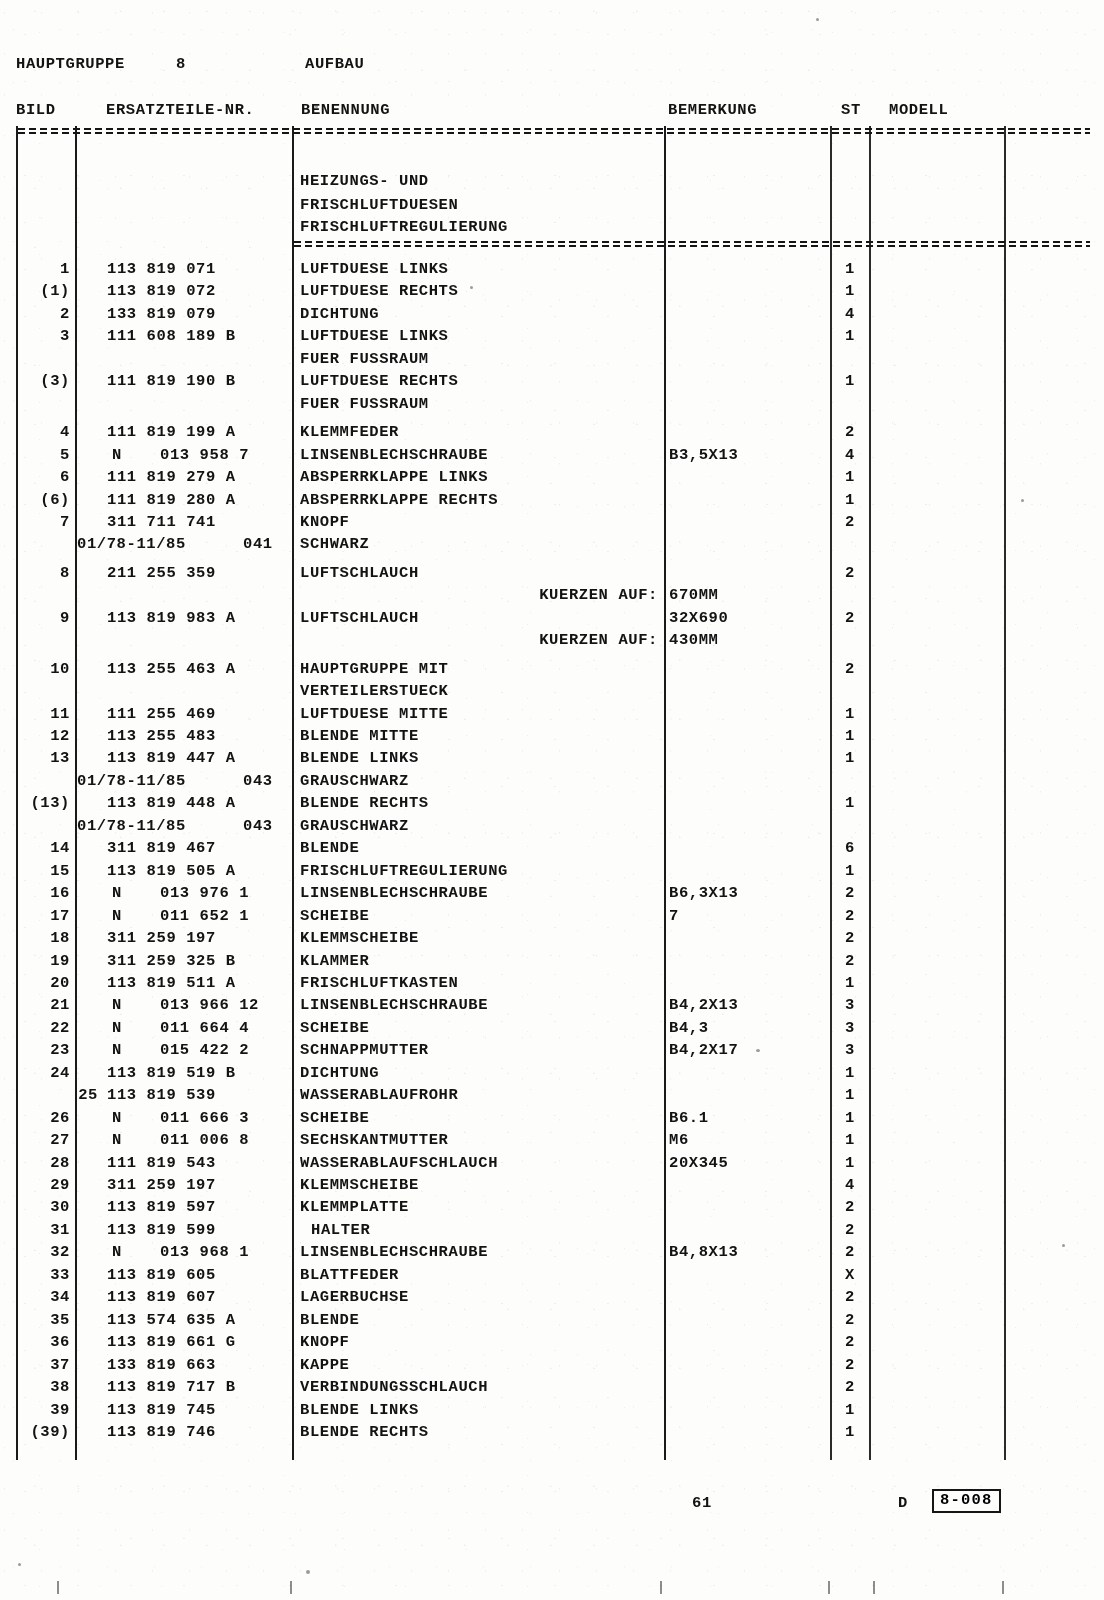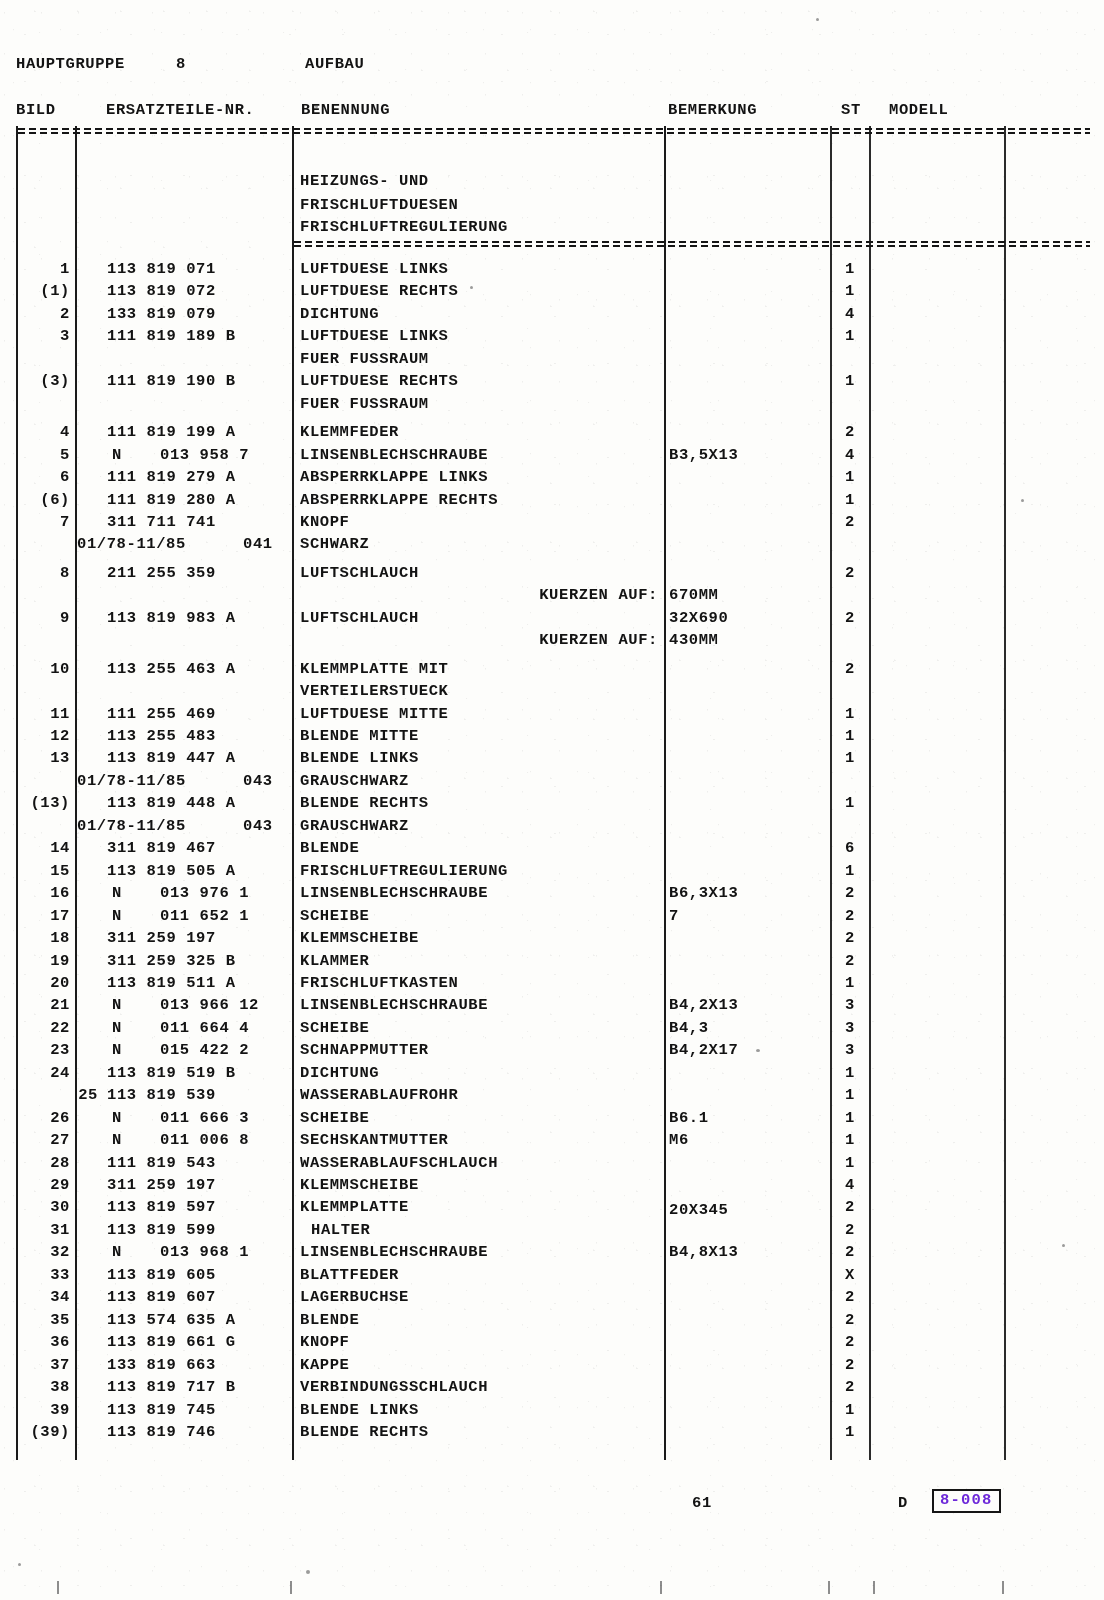--- a/index.html
+++ b/index.html
@@ -87,21 +87,21 @@
   .footer-num { top: 1495px; }
   .boxcode {
     position: absolute;
     top: 1489px;
     border: 2px solid #151515;
     padding: 1px 6px 2px 6px;
     font-size: 15.5px;
     font-weight: 700;
     letter-spacing: 1.2px;
     line-height: 17px;
-    color: #6d28d9;
+    color: #000000;
   }
 
   
   .tick {
     position: absolute;
     width: 2px;
     height: 13px;
     background: #8d8d8d;
     bottom: 6px;
   }
@@ -154,21 +154,21 @@
       <div class="t" style="top: 261px; left: 832px; width: 36px; text-align: center;">1</div>
       <div class="t" style="top: 283.45px; left: 16px; width: 54px; text-align: right;">(1)</div>
       <div class="t " style="left: 107px; top: 283.45px;">113 819 072</div>
       <div class="t " style="left: 300px; top: 283.45px;">LUFTDUESE RECHTS</div>
       <div class="t" style="top: 283.45px; left: 832px; width: 36px; text-align: center;">1</div>
       <div class="t" style="top: 305.9px; left: 16px; width: 54px; text-align: right;">2</div>
       <div class="t " style="left: 107px; top: 305.9px;">133 819 079</div>
       <div class="t " style="left: 300px; top: 305.9px;">DICHTUNG</div>
       <div class="t" style="top: 305.9px; left: 832px; width: 36px; text-align: center;">4</div>
       <div class="t" style="top: 328.35px; left: 16px; width: 54px; text-align: right;">3</div>
-      <div class="t " style="left: 107px; top: 328.35px;">111 819 189 B</div>
+      <div class="t " style="left: 107px; top: 328.35px;">111 608 189 B</div>
       <div class="t " style="left: 300px; top: 328.35px;">LUFTDUESE LINKS</div>
       <div class="t" style="top: 328.35px; left: 832px; width: 36px; text-align: center;">1</div>
       <div class="t " style="left: 300px; top: 350.8px;">FUER FUSSRAUM</div>
       <div class="t" style="top: 373.25px; left: 16px; width: 54px; text-align: right;">(3)</div>
       <div class="t " style="left: 107px; top: 373.25px;">111 819 190 B</div>
       <div class="t " style="left: 300px; top: 373.25px;">LUFTDUESE RECHTS</div>
       <div class="t" style="top: 373.25px; left: 832px; width: 36px; text-align: center;">1</div>
       <div class="t " style="left: 300px; top: 395.7px;">FUER FUSSRAUM</div>
       <div class="t" style="top: 424.15px; left: 16px; width: 54px; text-align: right;">4</div>
       <div class="t " style="left: 107px; top: 424.15px;">111 819 199 A</div>
@@ -203,21 +203,21 @@
       <div class="t " style="left: 669px; top: 587.3px;">670MM</div>
       <div class="t" style="top: 609.75px; left: 16px; width: 54px; text-align: right;">9</div>
       <div class="t " style="left: 107px; top: 609.75px;">113 819 983 A</div>
       <div class="t " style="left: 300px; top: 609.75px;">LUFTSCHLAUCH</div>
       <div class="t " style="left: 669px; top: 609.75px;">32X690</div>
       <div class="t" style="top: 609.75px; left: 832px; width: 36px; text-align: center;">2</div>
       <div class="t" style="top: 632.2px; left: 300px; width: 358px; text-align: right;">KUERZEN AUF:</div>
       <div class="t " style="left: 669px; top: 632.2px;">430MM</div>
       <div class="t" style="top: 660.65px; left: 16px; width: 54px; text-align: right;">10</div>
       <div class="t " style="left: 107px; top: 660.65px;">113 255 463 A</div>
-      <div class="t " style="left: 300px; top: 660.65px;">KLEMMPLATTE MIT</div>
+      <div class="t " style="left: 300px; top: 660.65px;">HAUPTGRUPPE MIT</div>
       <div class="t" style="top: 660.65px; left: 832px; width: 36px; text-align: center;">2</div>
       <div class="t " style="left: 300px; top: 683.1px;">VERTEILERSTUECK</div>
       <div class="t" style="top: 705.55px; left: 16px; width: 54px; text-align: right;">11</div>
       <div class="t " style="left: 107px; top: 705.55px;">111 255 469</div>
       <div class="t " style="left: 300px; top: 705.55px;">LUFTDUESE MITTE</div>
       <div class="t" style="top: 705.55px; left: 832px; width: 36px; text-align: center;">1</div>
       <div class="t" style="top: 728px; left: 16px; width: 54px; text-align: right;">12</div>
       <div class="t " style="left: 107px; top: 728px;">113 255 483</div>
       <div class="t " style="left: 300px; top: 728px;">BLENDE MITTE</div>
       <div class="t" style="top: 728px; left: 832px; width: 36px; text-align: center;">1</div>
@@ -301,21 +301,21 @@
       <div class="t" style="top: 1109.65px; left: 832px; width: 36px; text-align: center;">1</div>
       <div class="t" style="top: 1132.1px; left: 16px; width: 54px; text-align: right;">27</div>
       <div class="t " style="left: 112px; top: 1132.1px;">N</div>
       <div class="t " style="left: 160px; top: 1132.1px;">011 006 8</div>
       <div class="t " style="left: 300px; top: 1132.1px;">SECHSKANTMUTTER</div>
       <div class="t " style="left: 669px; top: 1132.1px;">M6</div>
       <div class="t" style="top: 1132.1px; left: 832px; width: 36px; text-align: center;">1</div>
       <div class="t" style="top: 1154.55px; left: 16px; width: 54px; text-align: right;">28</div>
       <div class="t " style="left: 107px; top: 1154.55px;">111 819 543</div>
       <div class="t " style="left: 300px; top: 1154.55px;">WASSERABLAUFSCHLAUCH</div>
-      <div class="t " style="left: 669px; top: 1154.55px; margin-top: 47px;">20X345</div>
+      <div class="t " style="left: 669px; top: 1154.55px;">20X345</div>
       <div class="t" style="top: 1154.55px; left: 832px; width: 36px; text-align: center;">1</div>
       <div class="t" style="top: 1177px; left: 16px; width: 54px; text-align: right;">29</div>
       <div class="t " style="left: 107px; top: 1177px;">311 259 197</div>
       <div class="t " style="left: 300px; top: 1177px;">KLEMMSCHEIBE</div>
       <div class="t" style="top: 1177px; left: 832px; width: 36px; text-align: center;">4</div>
       <div class="t" style="top: 1199.45px; left: 16px; width: 54px; text-align: right;">30</div>
       <div class="t " style="left: 107px; top: 1199.45px;">113 819 597</div>
       <div class="t " style="left: 300px; top: 1199.45px;">KLEMMPLATTE</div>
       <div class="t" style="top: 1199.45px; left: 832px; width: 36px; text-align: center;">2</div>
       <div class="t" style="top: 1221.9px; left: 16px; width: 54px; text-align: right;">31</div>

